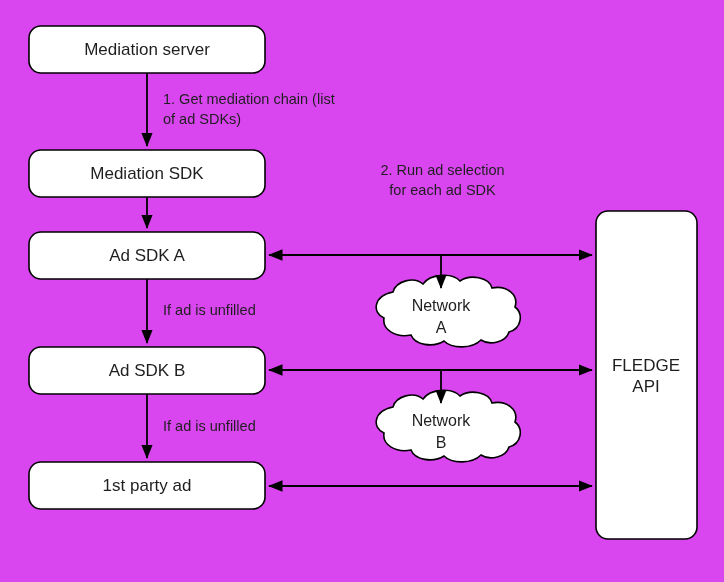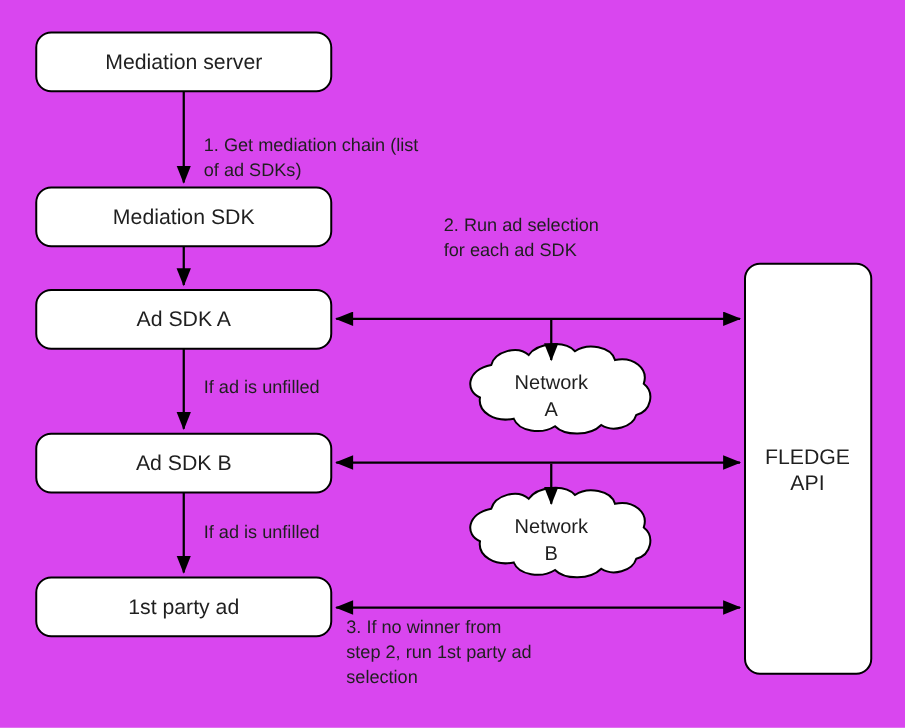--- a/index.html
+++ b/index.html
@@ -61,22 +61,22 @@
     text-anchor: middle;
   }
   .edge-label {
     position: absolute;
     font-family: "Liberation Sans", sans-serif;
     font-size: 14.5px;
     line-height: 20px;
     color: #1f1f1f;
     white-space: pre-line;
   }
-  #label-step1 { left: 163px; top: 89px; width: 215px; text-align: left; margin-top: 18px; }
-  #label-step2 { left: 355px; top: 171px; width: 175px; text-align: left; }
+  #label-step1 { left: 163px; top: 89px; width: 215px; text-align: left; }
+  #label-step2 { left: 355px; top: 160px; width: 175px; text-align: center; }
   #label-step3 { left: 277px; top: 492px; width: 220px; text-align: left; }
   #label-unfilled-a { left: 163px; top: 300px; width: 160px; text-align: left; }
   #label-unfilled-b { left: 163px; top: 416px; width: 160px; text-align: left; }
 </style>
 </head>
 <body>
 
 <div id="diagram-root">
 
   <svg class="diagram-canvas" viewBox="0 0 724 582" xmlns="http://www.w3.org/2000/svg">
@@ -143,19 +143,16 @@
     <text class="cloud-label" x="441" y="311">Network</text>
     <text class="cloud-label" x="441" y="333">A</text>
     <text class="cloud-label" x="441" y="426">Network</text>
     <text class="cloud-label" x="441" y="448">B</text>
   </svg>
 
   <div class="edge-label" id="label-step1">1. Get mediation chain (list
 of ad SDKs)</div>
   <div class="edge-label" id="label-step2">2. Run ad selection
 for each ad SDK</div>
-  <div class="edge-label" id="label-step3">3. If no winner from
-step 2, run 1st party ad
-selection</div>
   <div class="edge-label" id="label-unfilled-a">If ad is unfilled</div>
   <div class="edge-label" id="label-unfilled-b">If ad is unfilled</div>
 
 </div>
 
 </body></html>

